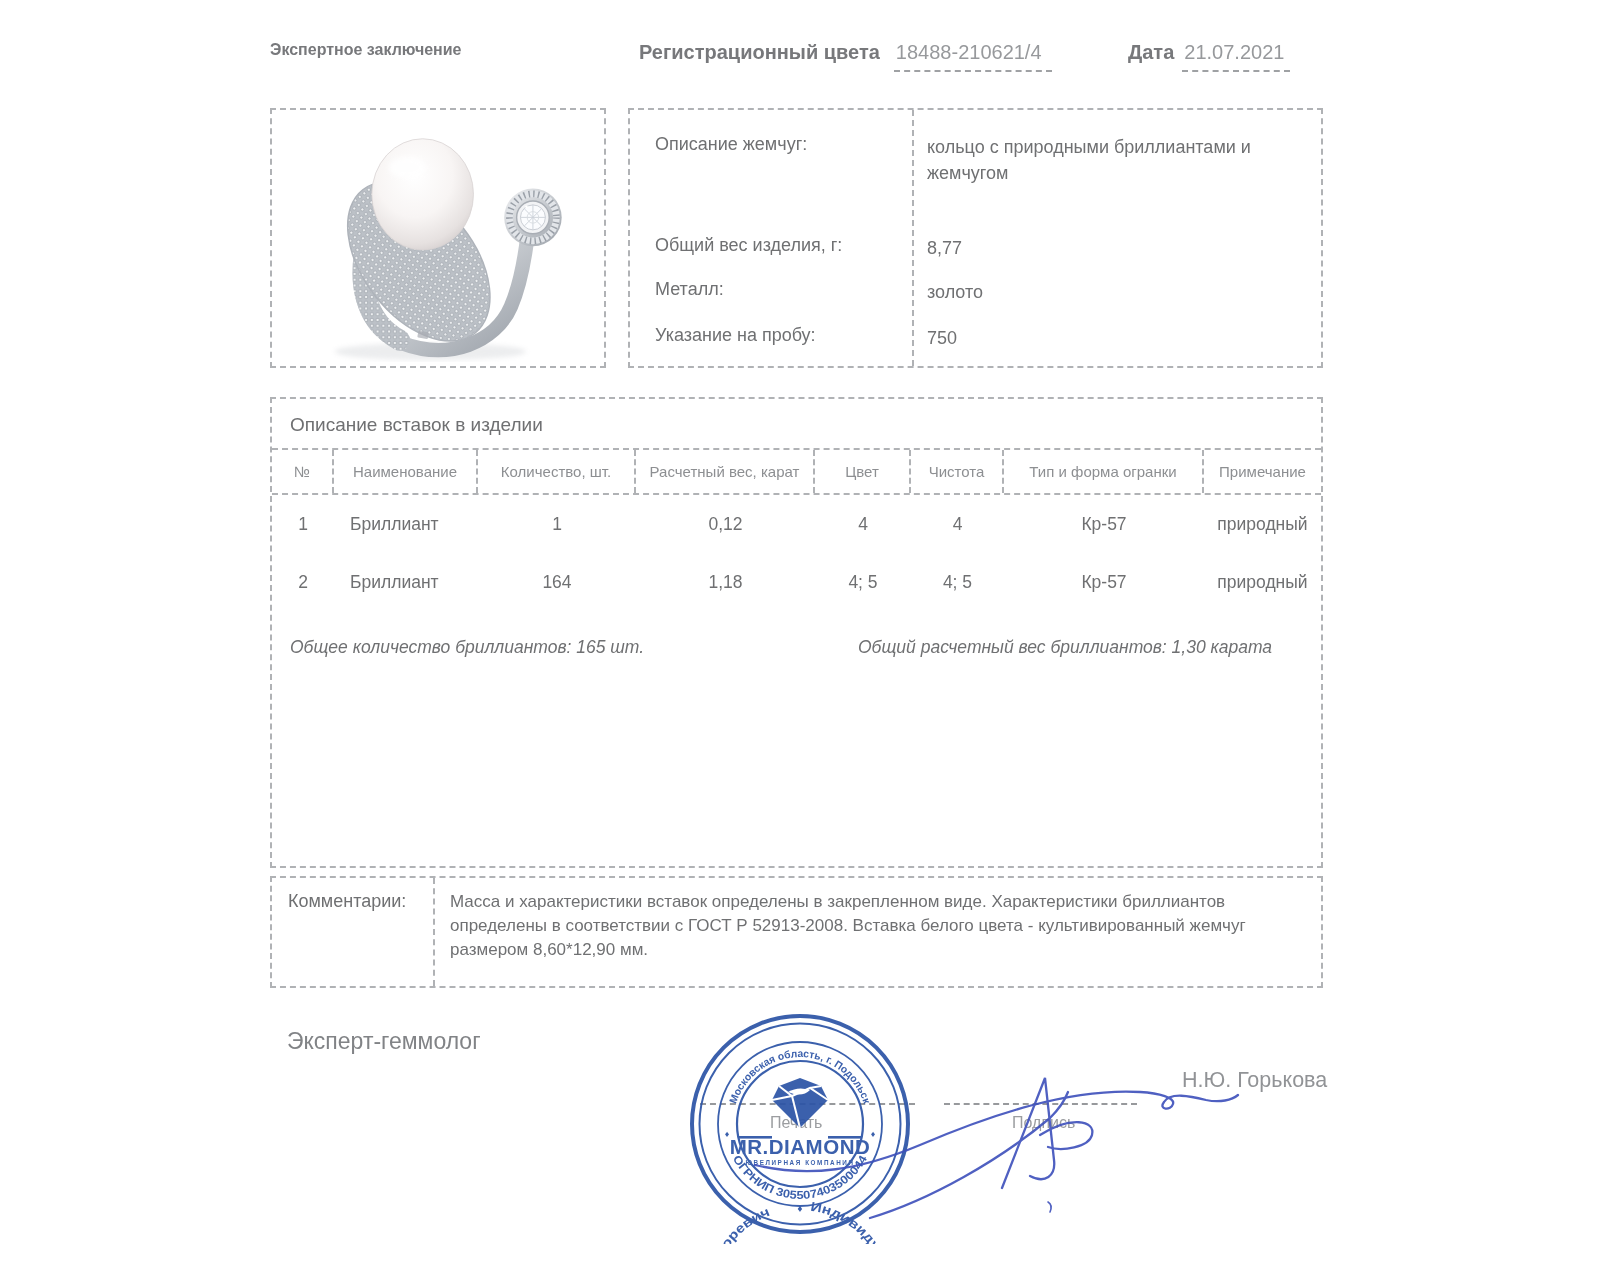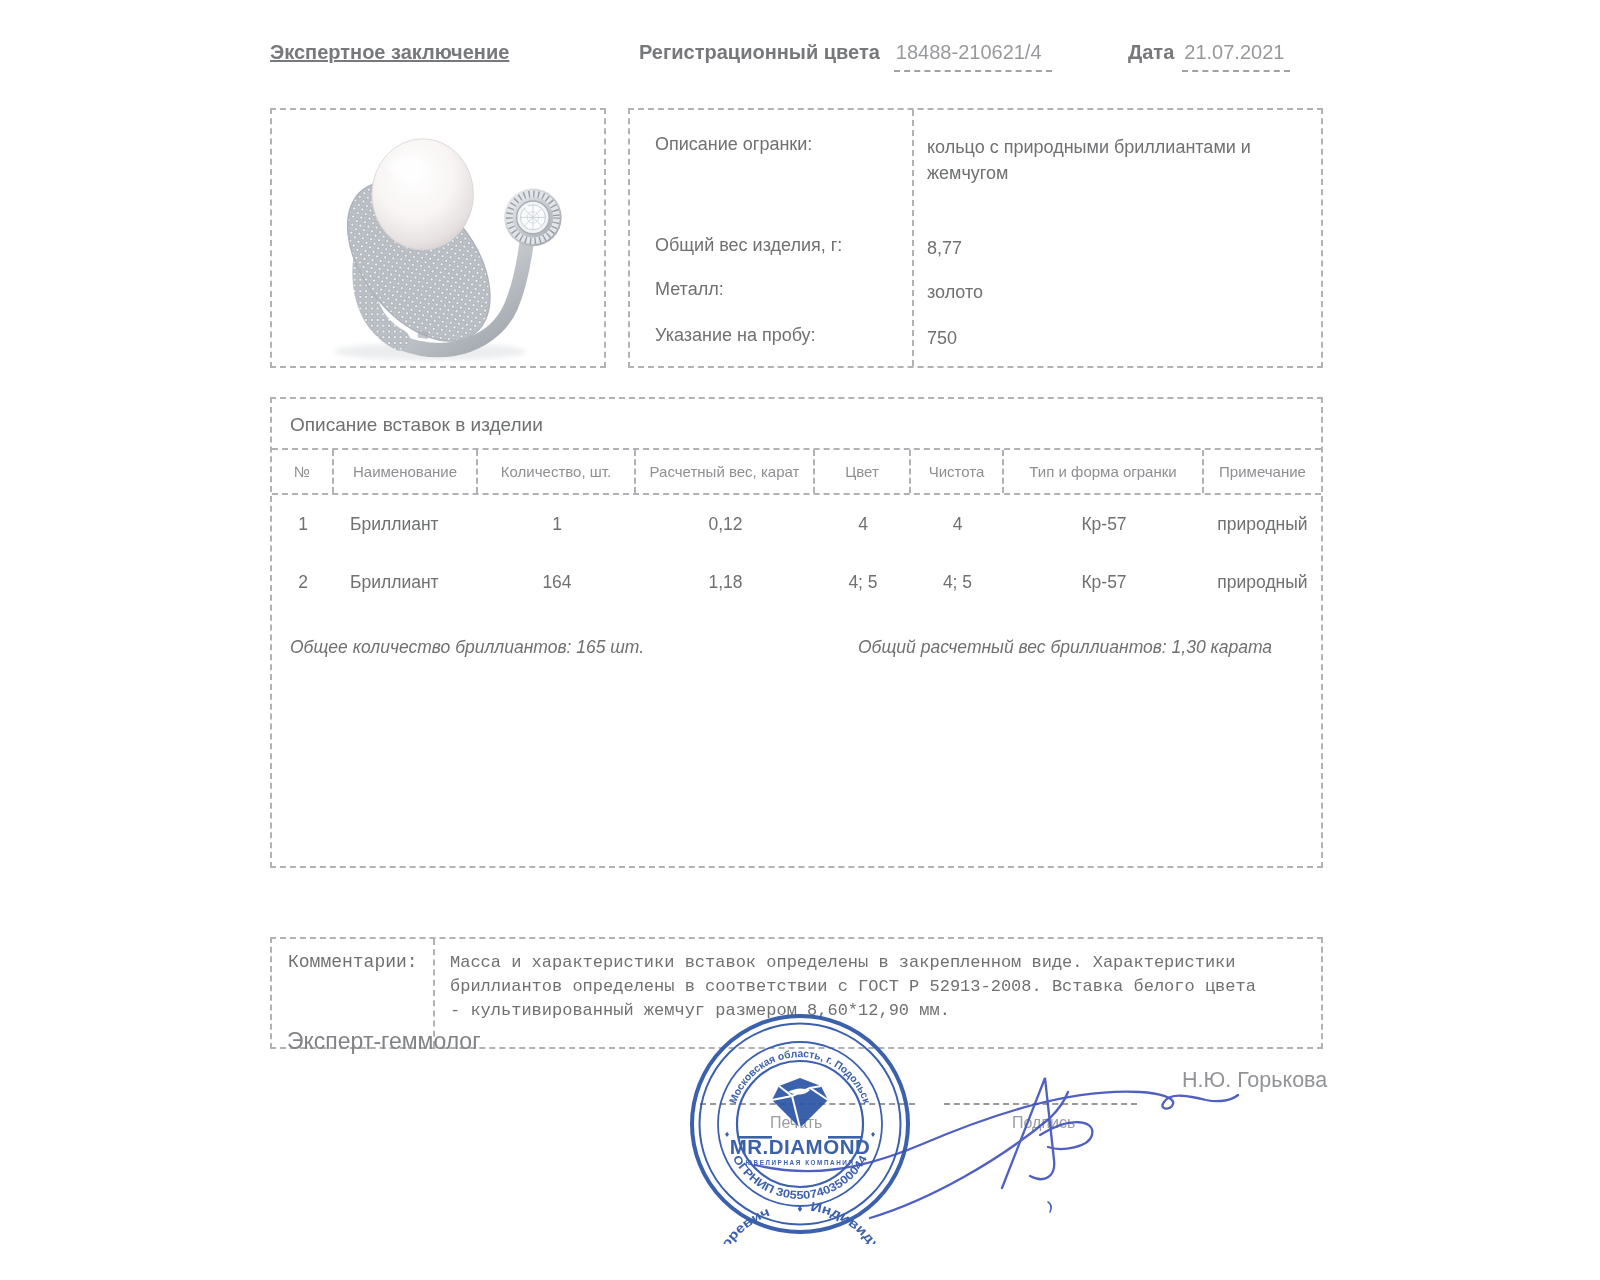--- a/index.html
+++ b/index.html
@@ -9,21 +9,21 @@
     --txt-lighter:#97999c;
     --stamp:#2b53a6;
     --sig:#3d4fbb;
   }
   *{margin:0;padding:0;box-sizing:border-box;}
   html,body{background:#ffffff;}
   body{font-family:"Liberation Sans","DejaVu Sans",sans-serif;}
   .page{position:relative;width:1600px;height:1280px;background:#fff;overflow:hidden;}
 
   
-  .doc-title{position:absolute;left:270px;top:41px;font-size:20px;font-weight:bold;color:#77787b;text-decoration:underline;}
+  .doc-title{position:absolute;left:270px;top:41px;font-size:16px;font-weight:bold;color:#77787b;}
   .reg-block{position:absolute;left:639px;top:41px;font-size:20px;white-space:nowrap;}
   .reg-label{font-weight:bold;color:#77787b;}
   .reg-value{display:inline-block;margin-left:14px;color:var(--txt-lighter);border-bottom:2px dashed #9fa1a4;padding:0 10px 6px 2px;}
   .date-block{position:absolute;left:1128px;top:41px;font-size:20px;white-space:nowrap;}
   .date-label{font-weight:bold;color:#77787b;}
   .date-value{display:inline-block;margin-left:8px;color:var(--txt-lighter);border-bottom:2px dashed #9fa1a4;padding:0 6px 6px 2px;}
 
   
   .dashed{border:2px dashed var(--dash);}
 
@@ -42,21 +42,21 @@
   .thead{margin-top:12px;height:47px;border-top:2px dashed var(--dash);border-bottom:2px dashed var(--dash);}
   .th{display:flex;align-items:center;justify-content:center;text-align:center;border-right:2px dashed var(--dash);font-size:15px;color:var(--txt-light);}
   .th:last-child{border-right:none;}
   .trow{height:58px;}
   .td{display:flex;align-items:center;justify-content:center;font-size:17.5px;color:var(--txt);}
   .td.left{justify-content:flex-start;padding-left:16px;}
   .totals{position:relative;margin-top:26px;height:24px;font-size:17.5px;color:var(--txt);font-style:italic;}
   .total-count{position:absolute;left:18px;top:0;}
   .total-weight{position:absolute;left:586px;top:0;}
 
-  .comments-box{position:absolute;left:270px;top:937px;width:1053px;height:112px;display:flex;font-family:Liberation Mono, monospace;}
+  .comments-box{position:absolute;left:270px;top:876px;width:1053px;height:112px;display:flex;}
   .comments-label{width:163px;flex:0 0 163px;border-right:2px dashed var(--dash);padding:13px 0 0 16px;font-size:18px;color:var(--txt);}
   .comments-text{flex:1;padding:12px 58px 0 15px;font-size:17px;line-height:1.42;color:var(--txt);}
 
   
   .expert-title{position:absolute;left:287px;top:1028px;font-size:23px;color:#818386;}
   .expert-cert{position:absolute;left:287px;top:1060px;font-size:16px;line-height:19.5px;color:#8b8d90;}
 
   .sign-line-1{position:absolute;left:700px;top:1103px;width:215px;border-top:2px dashed #97999c;}
   .sign-line-2{position:absolute;left:944px;top:1103px;width:193px;border-top:2px dashed #97999c;}
   .stamp-placeholder{position:absolute;left:770px;top:1114px;font-size:16px;color:#9b9da0;}
@@ -119,21 +119,21 @@
         </g>
         <path d="M 259 101 l 2.5 0 M 260.2 99.8 l 0 2.5" stroke="#ffffff" stroke-width="1.6"></path>
       </g>
       <rect x="147" y="231" width="11" height="7" rx="1" transform="rotate(10 152 234)" fill="#a9adb3" opacity="0.7"></rect>
     </svg>
   </div>
 
   <div class="info-box dashed">
     <div class="info-divider"></div>
     <div class="info-row" style="top:24px">
-      <div class="info-label">Описание огранки:</div>
+      <div class="info-label">Описание жемчуг:</div>
       <div class="info-value">кольцо с природными бриллиантами и жемчугом</div>
     </div>
     <div class="info-row" style="top:125px">
       <div class="info-label">Общий вес изделия, г:</div>
       <div class="info-value">8,77</div>
     </div>
     <div class="info-row" style="top:169px">
       <div class="info-label">Металл:</div>
       <div class="info-value">золото</div>
     </div>

